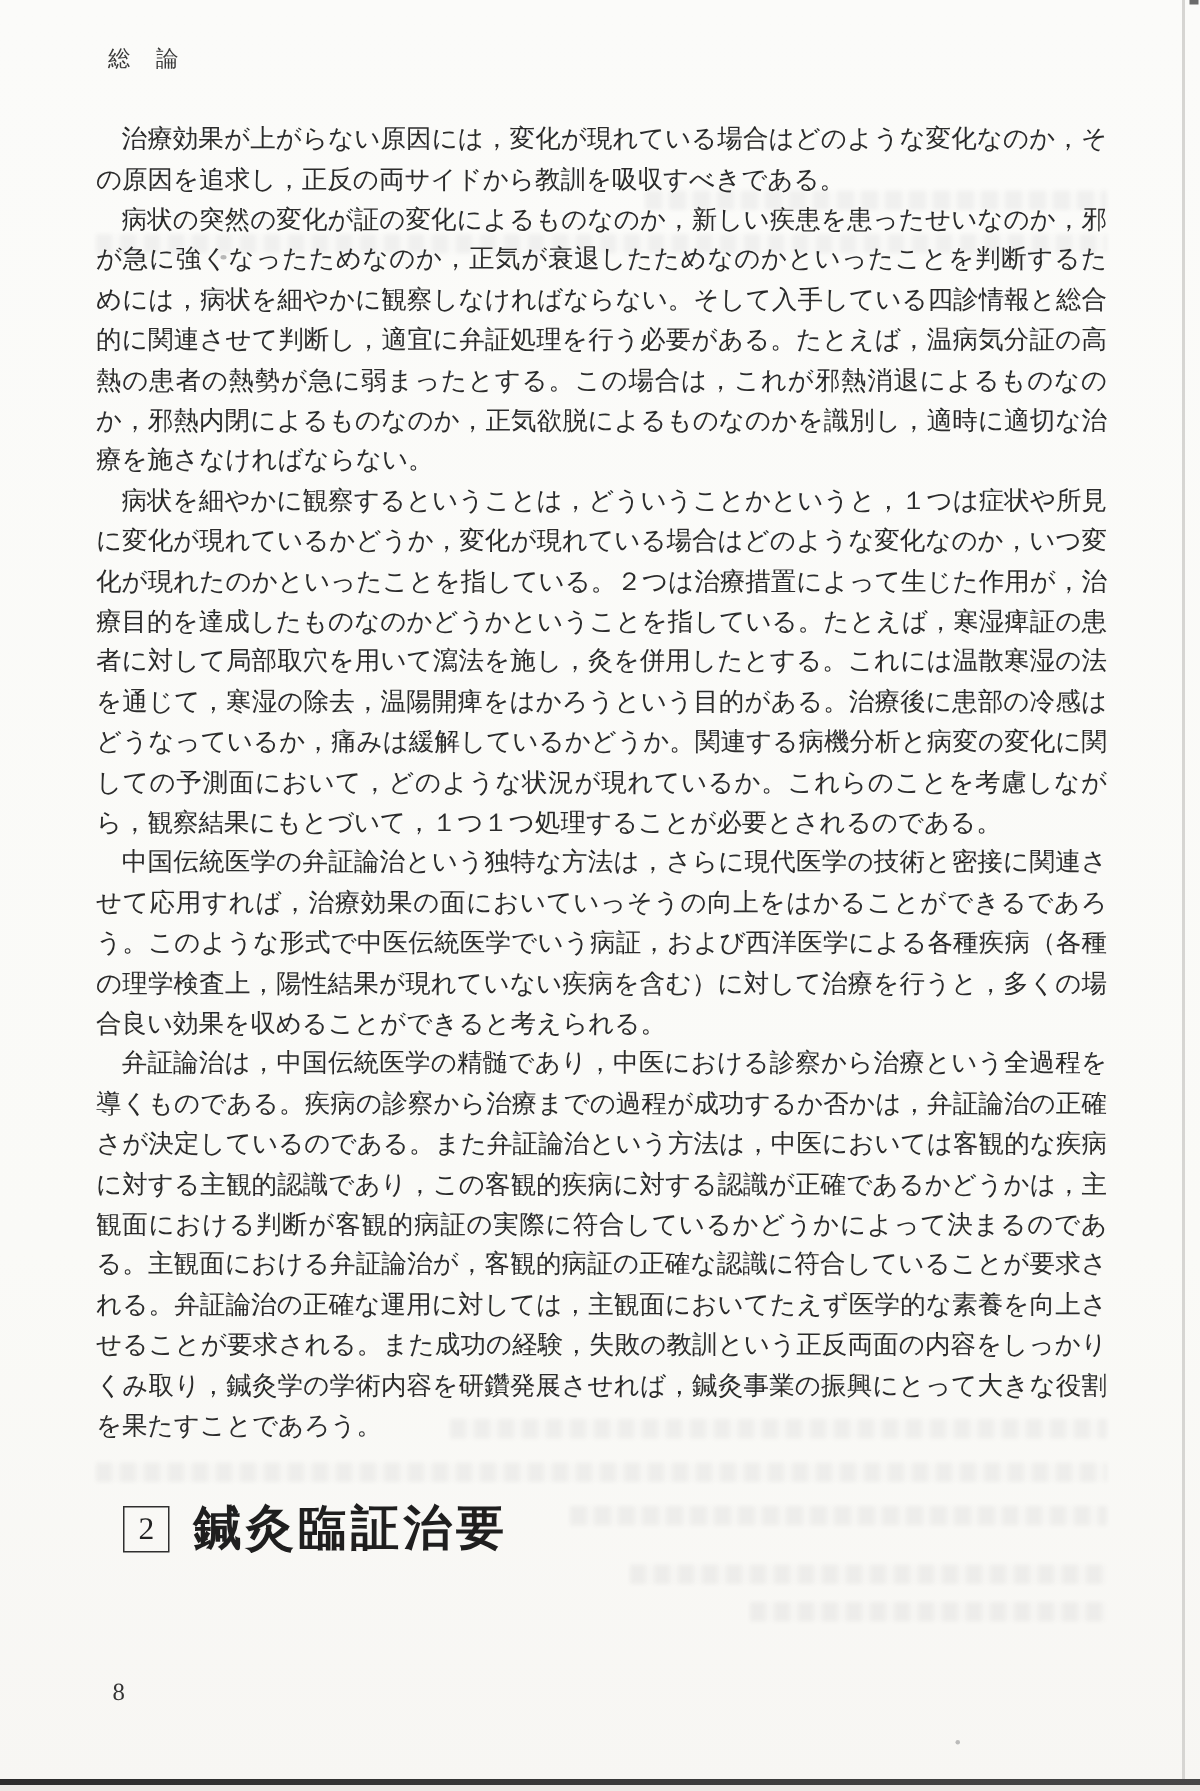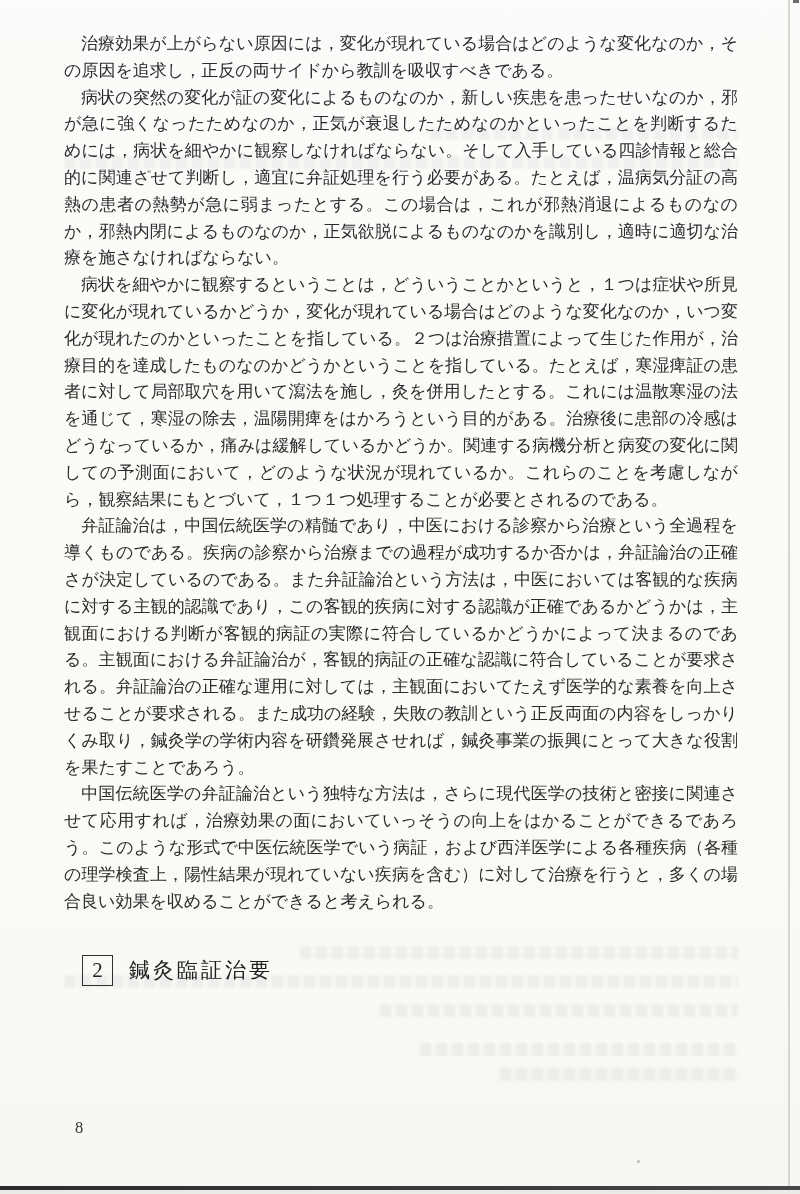--- a/index.html
+++ b/index.html
@@ -57,22 +57,22 @@
     justify-content: center;
     width: 29px;
     height: 29px;
     border: 1.6px solid #2f2f2f;
     font-size: 21px;
     color: #222;
     background: transparent;
   }
   .chapter-title {
     margin-left: 16px;
-    font-size: 21px;
-    font-weight: 400;
+    font-size: 32px;
+    font-weight: 700;
     letter-spacing: 3px;
     color: #1f1f1f;
   }
   .chapter-para { margin-top: 25px; }
   .page-number {
     position: absolute;
     left: 75px;
     top: 1118px;
     font-size: 16.5px;
     color: #333;
@@ -133,31 +133,32 @@
   <div class="show-through" style="top:127px; left:430px; width:308px;"></div>
   <div class="show-through" style="top:156px; left:64px; width:674px;"></div>
   <div class="show-through" style="top:946px; left:300px; width:438px;"></div>
   <div class="show-through" style="top:975px; left:64px; width:674px;"></div>
   <div class="show-through" style="top:1004px; left:380px; width:358px;"></div>
   <div class="show-through" style="top:1043px; left:420px; width:318px;"></div>
   <div class="show-through" style="top:1068px; left:500px; width:238px;"></div>
 
   <div class="content">
 
+    <div class="running-header">総　論</div>
 
     <p class="para intro-para">　治療効果が上がらない原因には，変化が現れている場合はどのような変化なのか，その原因を追求し，正反の両サイドから教訓を吸収すべきである。</p>
 
 
     <p class="para">　病状の突然の変化が証の変化によるものなのか，新しい疾患を患ったせいなのか，邪が急に強くなったためなのか，正気が衰退したためなのかといったことを判断するためには，病状を細やかに観察しなければならない。そして入手している四診情報と総合的に関連させて判断し，適宜に弁証処理を行う必要がある。たとえば，温病気分証の高熱の患者の熱勢が急に弱まったとする。この場合は，これが邪熱消退によるものなのか，邪熱内閉によるものなのか，正気欲脱によるものなのかを識別し，適時に適切な治療を施さなければならない。</p>
 
     <p class="para">　病状を細やかに観察するということは，どういうことかというと，１つは症状や所見に変化が現れているかどうか，変化が現れている場合はどのような変化なのか，いつ変化が現れたのかといったことを指している。２つは治療措置によって生じた作用が，治療目的を達成したものなのかどうかということを指している。たとえば，寒湿痺証の患者に対して局部取穴を用いて瀉法を施し，灸を併用したとする。これには温散寒湿の法を通じて，寒湿の除去，温陽開痺をはかろうという目的がある。治療後に患部の冷感はどうなっているか，痛みは緩解しているかどうか。関連する病機分析と病変の変化に関しての予測面において，どのような状況が現れているか。これらのことを考慮しながら，観察結果にもとづいて，１つ１つ処理することが必要とされるのである。</p>
 
+    <p class="para">　中国伝統医学の弁証論治という独特な方法は，さらに現代医学の技術と密接に関連させて応用すれば，治療効果の面においていっそうの向上をはかることができるであろう。このような形式で中医伝統医学でいう病証，および西洋医学による各種疾病（各種の理学検査上，陽性結果が現れていない疾病を含む）に対して治療を行うと，多くの場合良い効果を収めることができると考えられる。</p>
+
     <p class="para">　弁証論治は，中国伝統医学の精髄であり，中医における診察から治療という全過程を導くものである。疾病の診察から治療までの過程が成功するか否かは，弁証論治の正確さが決定しているのである。また弁証論治という方法は，中医においては客観的な疾病に対する主観的認識であり，この客観的疾病に対する認識が正確であるかどうかは，主観面における判断が客観的病証の実際に符合しているかどうかによって決まるのである。主観面における弁証論治が，客観的病証の正確な認識に符合していることが要求される。弁証論治の正確な運用に対しては，主観面においてたえず医学的な素養を向上させることが要求される。また成功の経験，失敗の教訓という正反両面の内容をしっかりくみ取り，鍼灸学の学術内容を研鑽発展させれば，鍼灸事業の振興にとって大きな役割を果たすことであろう。</p>
-
-    <p class="para">　中国伝統医学の弁証論治という独特な方法は，さらに現代医学の技術と密接に関連させて応用すれば，治療効果の面においていっそうの向上をはかることができるであろう。このような形式で中医伝統医学でいう病証，および西洋医学による各種疾病（各種の理学検査上，陽性結果が現れていない疾病を含む）に対して治療を行うと，多くの場合良い効果を収めることができると考えられる。</p>
 
     <div class="chapter-heading">
       <span class="chapter-number-box">2</span>
       <span class="chapter-title">鍼灸臨証治要</span>
     </div>
 
 
   </div>
 
   <div class="page-number">8</div>

